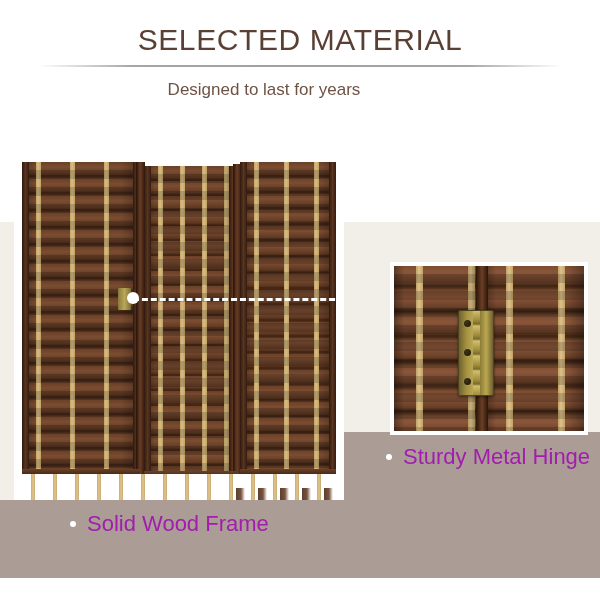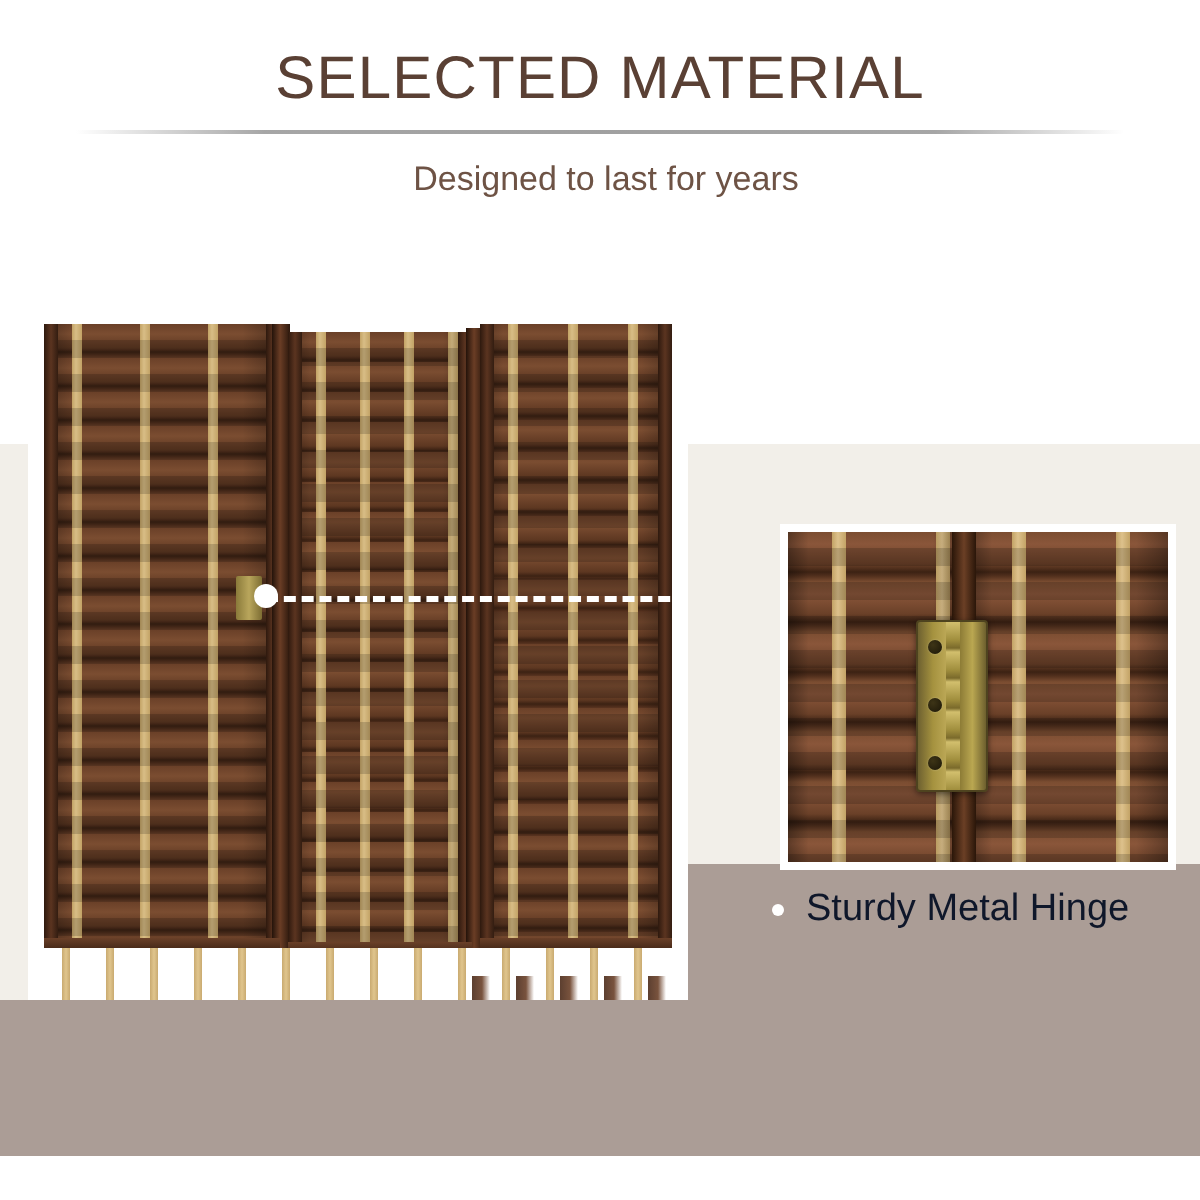--- a/index.html
+++ b/index.html
@@ -29,21 +29,21 @@
     font-size:30px;font-weight:normal;
     letter-spacing:.6px;
     color:#5a4034;
   }
   .divider{
     position:absolute;left:38px;top:65px;width:524px;height:2px;
     background:linear-gradient(to right,rgba(170,170,170,0) 0%,rgba(150,150,150,.85) 18%,rgba(150,150,150,.9) 50%,rgba(150,150,150,.85) 82%,rgba(170,170,170,0) 100%);
   }
   .subtitle{
     position:absolute;left:0;top:80px;width:528px;
-    text-align:center;font-size:17px;color:#6e5345;padding-left:39px;
+    text-align:center;font-size:17px;color:#6e5345;
   }
 
   
   .photo{
     position:absolute;overflow:hidden;background:#ffffff;
     box-shadow:0 0 0 0 rgba(0,0,0,0);
   }
   #photo-screen{ left:14px; top:158px; width:330px; height:342px; }
   #photo-hinge { left:390px; top:262px; width:198px; height:173px; }
 
@@ -180,21 +180,21 @@
   }
   .screw{
     position:absolute;left:5px;width:7px;height:7px;border-radius:50%;
     background:radial-gradient(circle at 35% 35%,#3d3416,#1c1708);
     box-shadow:0 0 1px rgba(255,255,255,.35);
   }
   .screw.s1{top:9px;} .screw.s2{top:38px;} .screw.s3{top:67px;}
 
   
   .caption{
-    position:absolute;color:#0f172a;font-size:19px;
+    position:absolute;color:#a21caf;font-size:22px;
     display:flex;align-items:center;gap:11px;white-space:nowrap;
   }
   .caption .bullet{
     width:6px;height:6px;border-radius:50%;background:#ffffff;flex:none;
   }
   #cap-frame{ left:70px;  top:511px; }
   #cap-hinge{ left:386px; top:444px; }
 </style>
 </head>
 <body>
@@ -268,19 +268,23 @@
 
       <div class="hinge-metal">
         <div class="screw s1"></div>
         <div class="screw s2"></div>
         <div class="screw s3"></div>
         <div class="hinge-knuckle"></div>
       </div>
     </div>
   </div>
 
+  <div class="caption" id="cap-frame">
+    <span class="bullet"></span>
+    <span>Solid Wood Frame</span>
+  </div>
 
   <div class="caption" id="cap-hinge">
     <span class="bullet"></span>
     <span>Sturdy Metal Hinge</span>
   </div>
 
 </div>
 
 </body></html>

